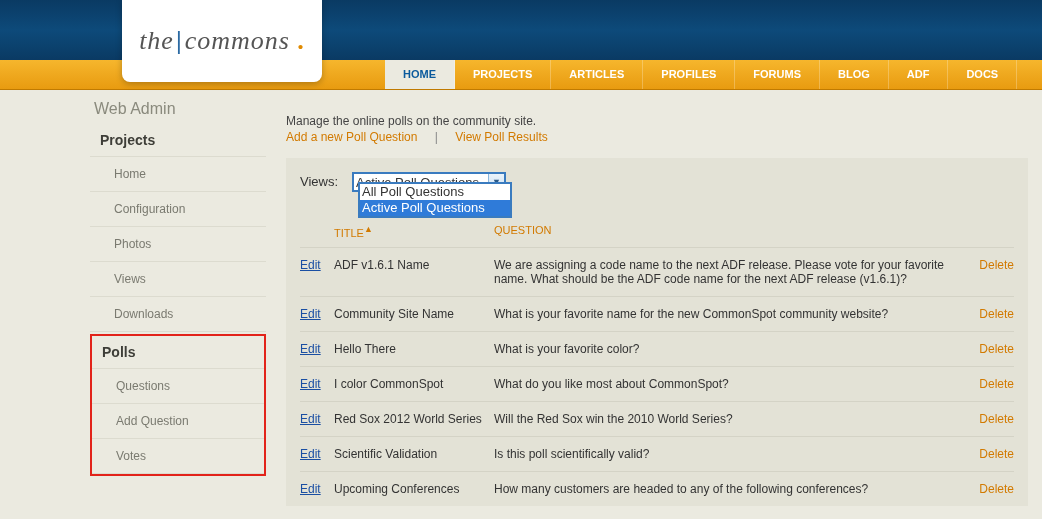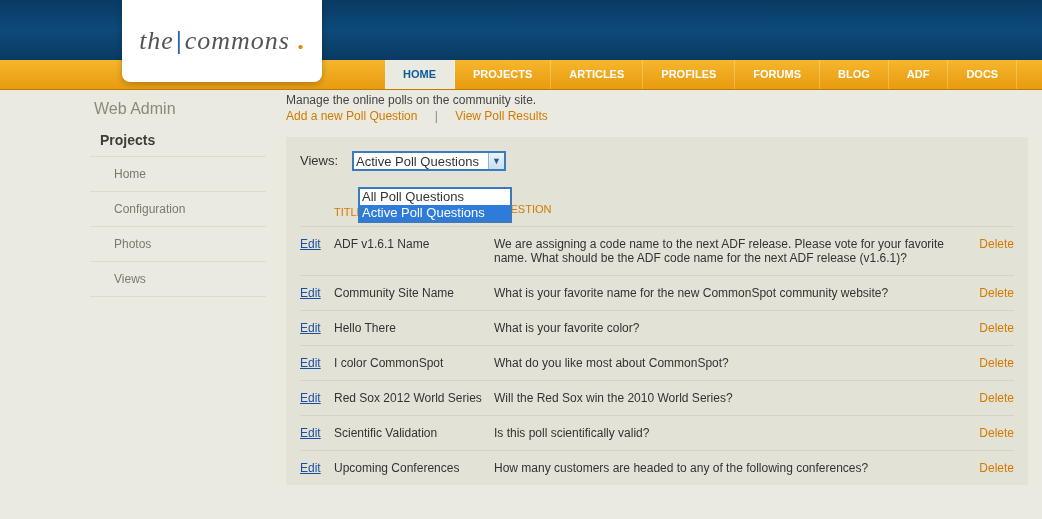--- a/index.html
+++ b/index.html
@@ -86,21 +86,21 @@
     border-bottom: 1px solid #dcdbcf;
     cursor: pointer;
   }
   .highlight-box {
     border: 2px solid #e2231a;
     margin-top: 2px;
   }
 
   .main {
     flex: 1;
-    padding: 3px 14px 8px 20px;
+    padding: 24px 14px 8px 20px;
   }
   .intro { color: #444; font-size: 12px; }
   .toplinks { margin-top: 2px; }
   .toplinks a { color: #d27a00; text-decoration: none; }
   .toplinks .sep { color: #888; padding: 0 14px; }
 
   .panel {
     background: #e3e2d6;
     margin-top: 14px;
     padding: 14px 14px 0 14px;
@@ -122,21 +122,21 @@
     position: absolute; right: 0; top: 0; bottom: 0;
     width: 16px;
     background: linear-gradient(#eaf3fb, #c9dff2);
     border-left: 1px solid #8bb6dd;
     display: flex; align-items: center; justify-content: center;
     font-size: 9px; color: #2b5a88;
   }
   .dropdown {
     position: absolute;
     left: 58px;
-    top: 36px;
+    top: 10px;
     width: 154px;
     border: 2px solid #3a7bbf;
     background: #fff;
     font-size: 13px;
     z-index: 3;
   }
   .dropdown .opt { padding: 0 2px; line-height: 16px; }
   .dropdown .opt.sel { background: #2f7bd9; color: #fff; }
 
   .grid {
@@ -189,20 +189,27 @@
 <div class="page">
   <div class="sidebar">
     <div class="webadmin">Web Admin</div>
     <div id="side-groups">
         <div>
           <div class="side-group-h">Projects</div>
           <div class="side-item">Home</div>
           <div class="side-item">Configuration</div>
           <div class="side-item">Photos</div>
           <div class="side-item">Views</div>
+          <div class="side-item">Downloads</div>
+        </div>
+        <div class="highlight-box">
+          <div class="side-group-h">Polls</div>
+          <div class="side-item">Questions</div>
+          <div class="side-item">Add Question</div>
+          <div class="side-item">Votes</div>
         </div>
       </div>
   </div>
 
   <div class="main">
     <div class="intro">Manage the online polls on the community site.</div>
     <div class="toplinks">
       <a href="#">Add a new Poll Question</a>
       <span class="sep">|</span>
       <a href="#">View Poll Results</a>

